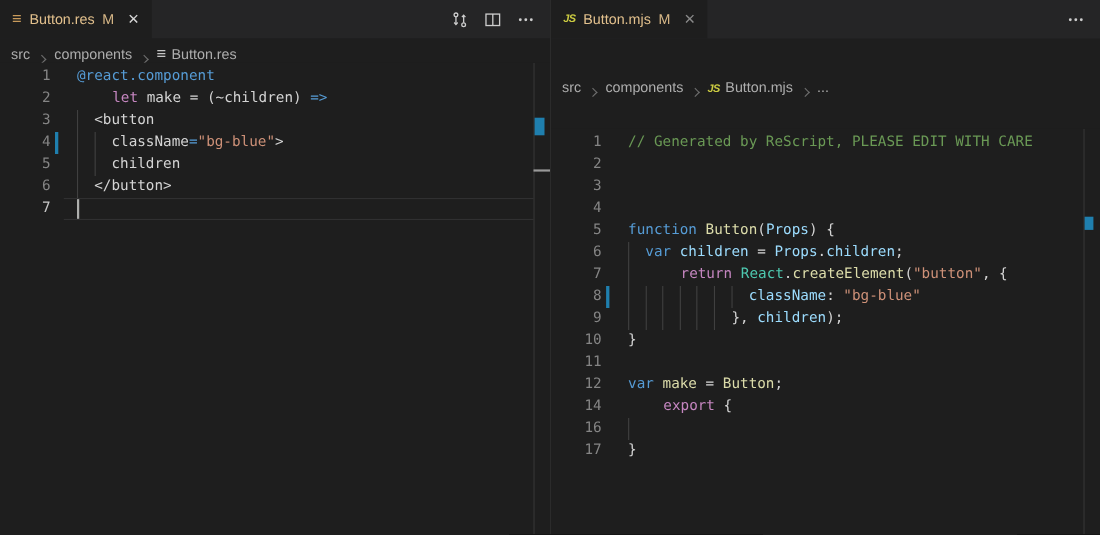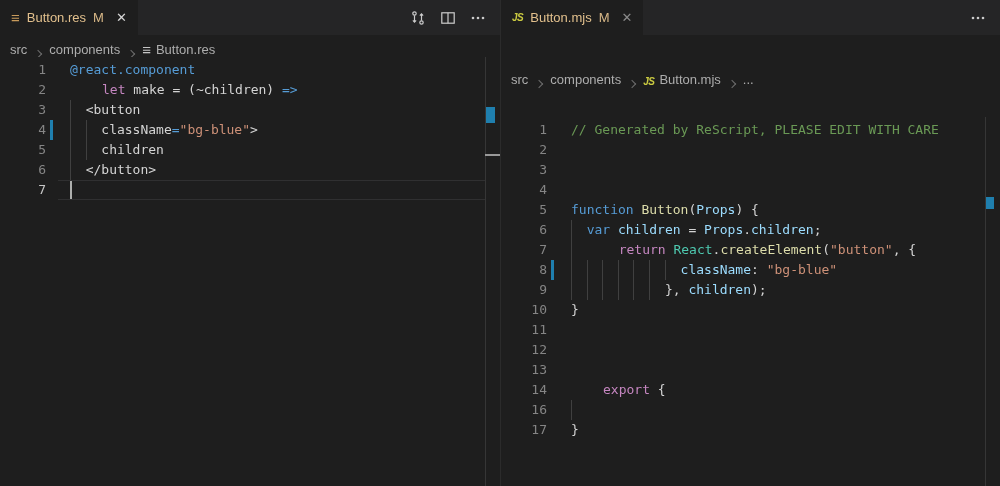--- a/index.html
+++ b/index.html
@@ -152,22 +152,21 @@
           <div class="line"><span class="num">2</span><div class="code"></div></div>
           <div class="line"><span class="num">3</span></div>
           <div class="line"><span class="num">4</span><div class="code"></div></div>
           <div class="line"><span class="num">5</span><div class="code"><span class="tok kwd2">function </span><span class="tok fn">Button</span><span class="tok txt">(</span><span class="tok vr">Props</span><span class="tok txt">) {</span></div></div>
           <div class="line"><span class="num">6</span><div class="code"><span class="guide" style="left: 0px;"></span><span class="tok kwd2">  var </span><span class="tok vr">children</span><span class="tok txt"> = </span><span class="tok vr">Props</span><span class="tok txt">.</span><span class="tok vr">children</span><span class="tok txt">;</span></div></div>
           <div class="line"><span class="num">7</span><div class="code"><span class="guide" style="left: 0px;"></span><span class="tok kwd1">  return </span><span class="tok cls">React</span><span class="tok txt">.</span><span class="tok fn">createElement</span><span class="tok txt">(</span><span class="tok str">"button"</span><span class="tok txt">, {</span></div></div>
           <div class="line"><span class="num">8</span><span class="gmod"></span><div class="code"><span class="guide" style="left: 0px;"></span><span class="guide" style="left: 15.6px;"></span><span class="guide" style="left: 31.2px;"></span><span class="guide" style="left: 46.8px;"></span><span class="guide" style="left: 62.4px;"></span><span class="guide" style="left: 78px;"></span><span class="guide" style="left: 93.6px;"></span><span class="tok txt">              </span><span class="tok vr">className</span><span class="tok txt">: </span><span class="tok str">"bg-blue"</span></div></div>
           <div class="line"><span class="num">9</span><div class="code"><span class="guide" style="left: 0px;"></span><span class="guide" style="left: 15.6px;"></span><span class="guide" style="left: 31.2px;"></span><span class="guide" style="left: 46.8px;"></span><span class="guide" style="left: 62.4px;"></span><span class="guide" style="left: 78px;"></span><span class="tok txt">            }, </span><span class="tok vr">children</span><span class="tok txt">);</span></div></div>
           <div class="line"><span class="num">10</span><div class="code"><span class="tok txt">}</span></div></div>
           <div class="line"><span class="num">11</span><div class="code"></div></div>
-          <div class="line"><span class="num">12</span></div>
-          <div class="line"><span class="num">13</span><div class="code"></div></div>
+          <div class="line"><span class="num">12</span><div class="code"><span class="tok kwd2">var </span><span class="tok fn">make</span><span class="tok txt"> = </span><span class="tok fn">Button</span><span class="tok txt">;</span></div></div>
           <div class="line"><span class="num">14</span><div class="code"><span class="tok kwd1">export </span><span class="tok txt">{</span></div></div>
           <div class="line"><span class="num">16</span><div class="code"><span class="guide" style="left: 0px;"></span></div></div>
           <div class="line"><span class="num">17</span><div class="code"><span class="tok txt">}</span></div></div>
         </div>
       <div class="ruler-border"></div>
       <div class="rmark rightp"></div>
     </div>
   </div>
 
 </div>

